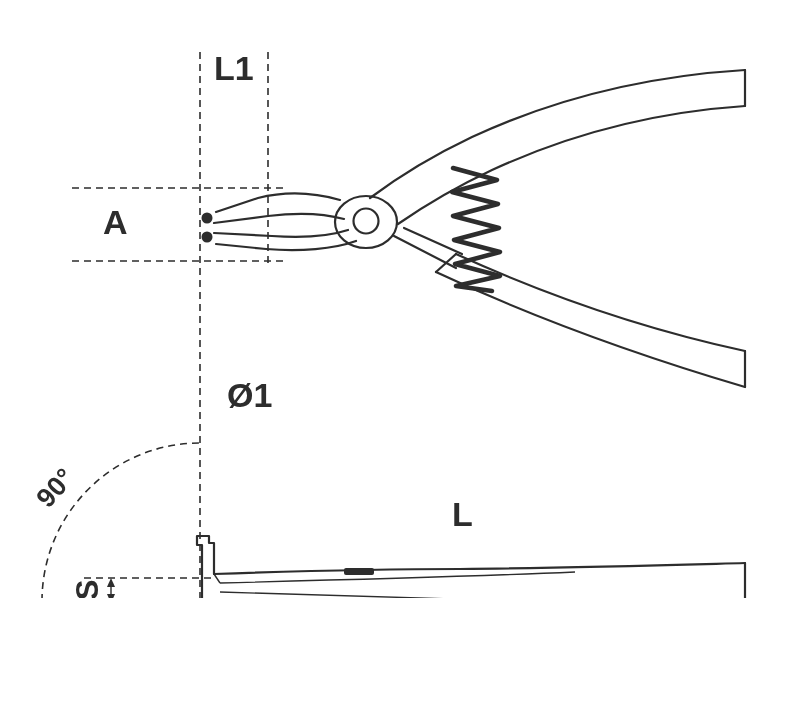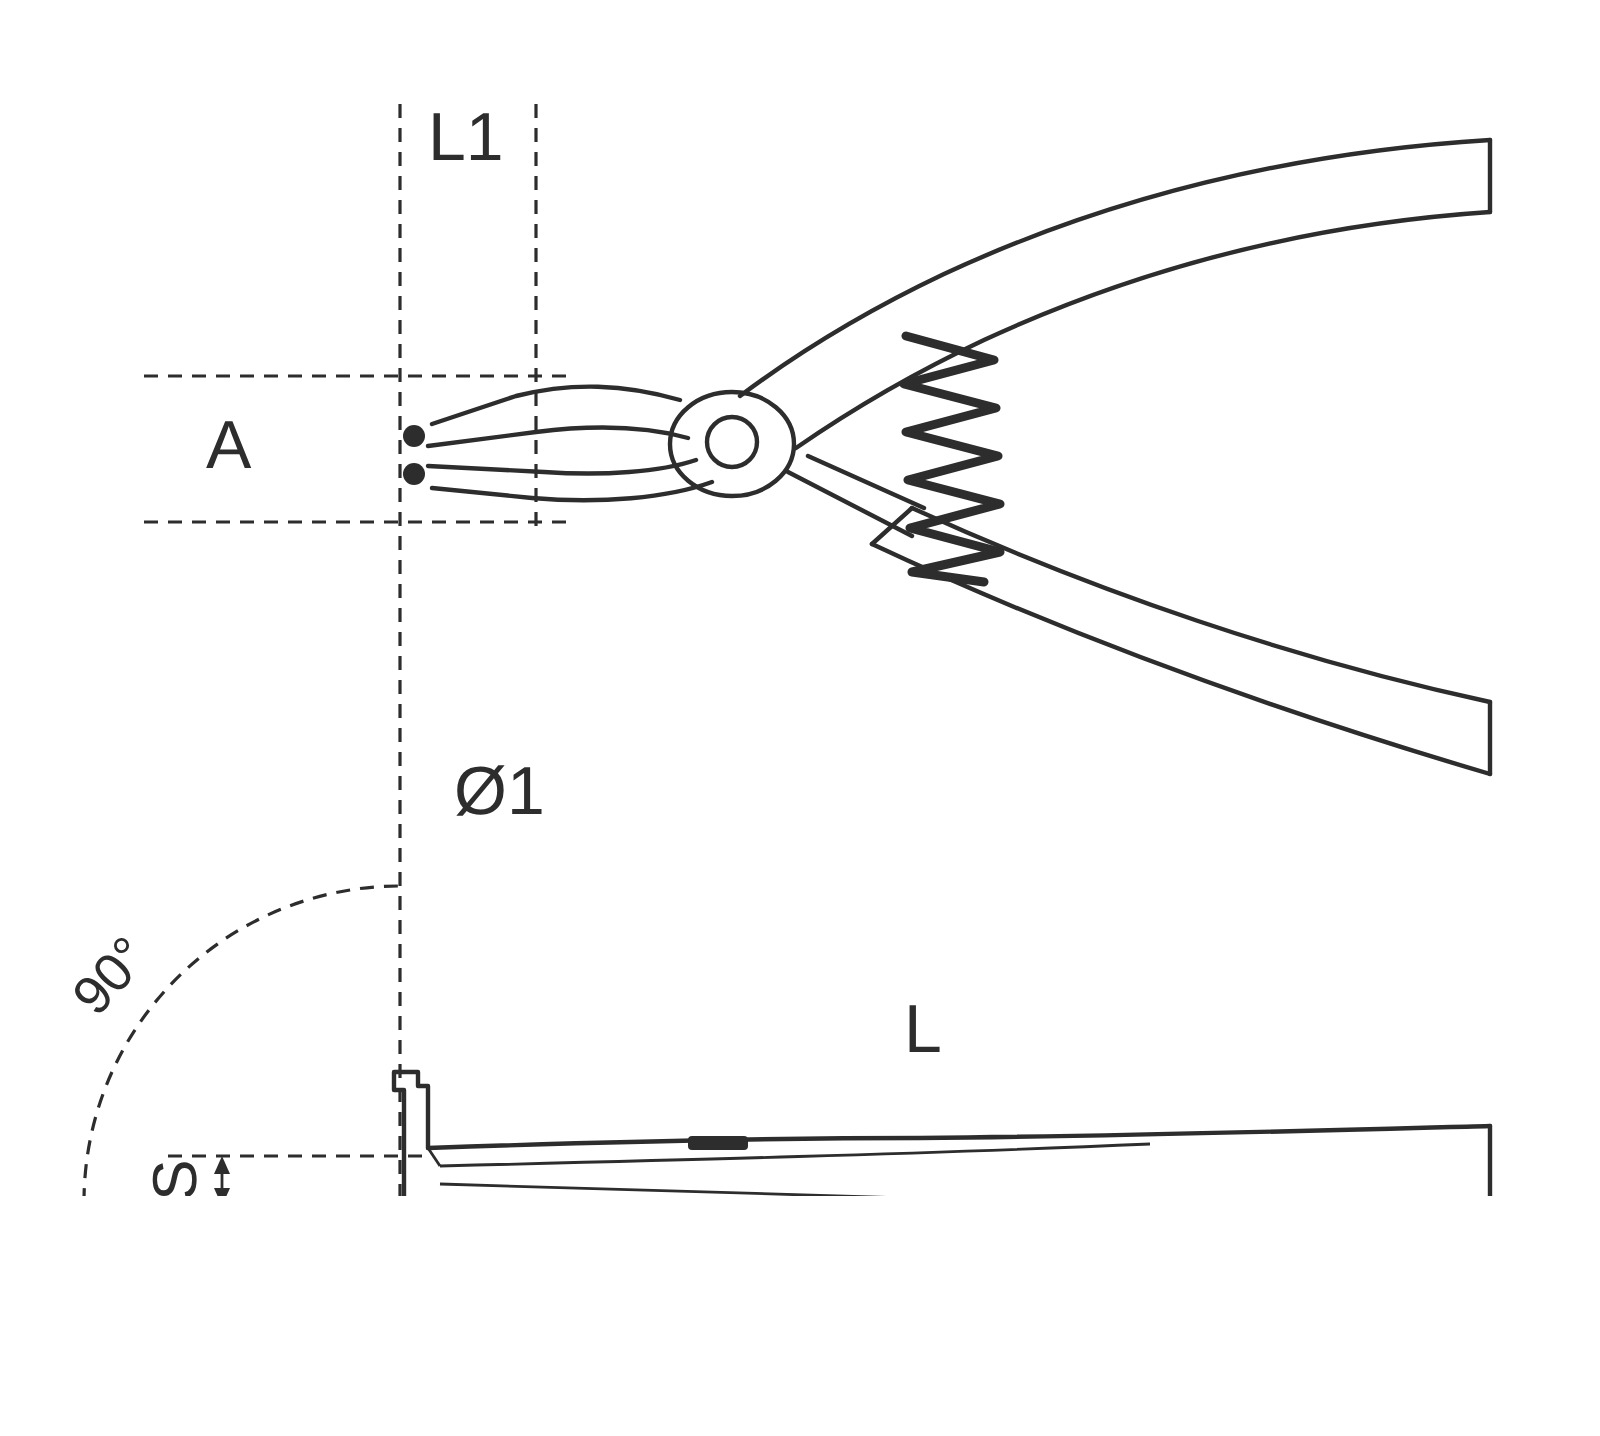--- a/index.html
+++ b/index.html
@@ -1,17 +1,17 @@
 <!DOCTYPE html>
 <html style="--line: #2d2d2d; --bg: #ffffff;"><head>
 <meta charset="utf-8">
 <style>
   :root { --line:#2d2d2d; --bg:#ffffff; }
   html,body { margin:0; padding:0; background:var(--bg); }
-  .canvas { width:800px; height:598px; background:var(--bg); position:relative; overflow:hidden; }
+  .canvas { width:800px; height:598px; background:var(--bg); position:relative; overflow:hidden;font-weight:bold; }
   svg { display:block; }
   .stroke { fill:none; stroke:var(--line); stroke-width:2.2; stroke-linecap:round; stroke-linejoin:round; }
   .dash   { fill:none; stroke:var(--line); stroke-width:1.6; stroke-dasharray:7 5; stroke-linecap:butt; }
   .thin   { fill:none; stroke:var(--line); stroke-width:1.4; }
   .fill   { fill:var(--line); stroke:none; }
   .spring { fill:none; stroke:var(--line); stroke-width:4.5; stroke-linejoin:round; stroke-linecap:round; }
   text { fill:var(--line); font-family:"Liberation Sans","DejaVu Sans",sans-serif; }
   .lbl-big { font-size:34px; }
   .lbl-mid { font-size:31px; }
   .lbl-angle { font-size:27px; }

